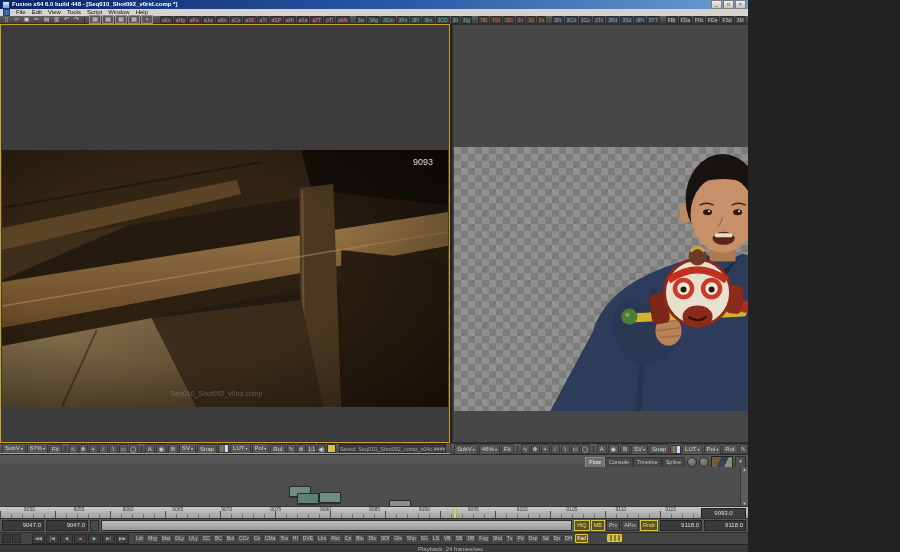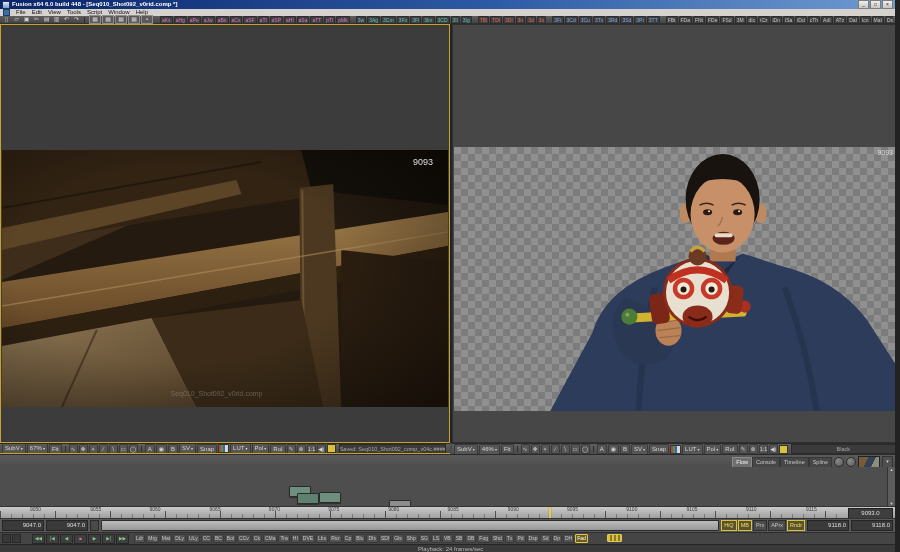--- a/index.html
+++ b/index.html
@@ -1,16 +1,16 @@
 <!DOCTYPE html>
 <html><head>
 <meta charset="utf-8">
 <style>
   html,body{margin:0;padding:0;background:#222}
-  #app{position:relative;width:895px;height:552px;background:#4c4c4c;overflow:hidden;
+  #app{position:relative;width:748px;height:552px;background:#4c4c4c;overflow:hidden;
        font-family:"Liberation Sans",sans-serif;-webkit-font-smoothing:none}
   
   .titlebar{position:absolute;top:0;left:0;right:0;height:9px;display:flex;align-items:center;gap:2px;
             padding:0 2px;background:linear-gradient(90deg,#0a246a,#2d5aa5 55%,#6f9bd1)}
   .fusicon{width:6px;height:6px;background:linear-gradient(#dfe6f2,#7e96c0);border:1px solid #16306b;flex:0 0 auto}
   .ttl{flex:1;color:#fff;font-size:6px;font-weight:bold;line-height:9px;white-space:nowrap;overflow:hidden}
   .winbtn{width:9px;height:7px;background:linear-gradient(#efefef,#c9c5bd);border:1px solid #7d7d7d;
           font-size:5px;line-height:6px;text-align:center;color:#222;flex:0 0 auto}
   .menubar{position:absolute;top:9px;left:0;right:0;height:7px;background:#d6d3ce;display:flex;
            align-items:center;gap:6px;padding:0 3px;border-bottom:1px solid #9a968e}

